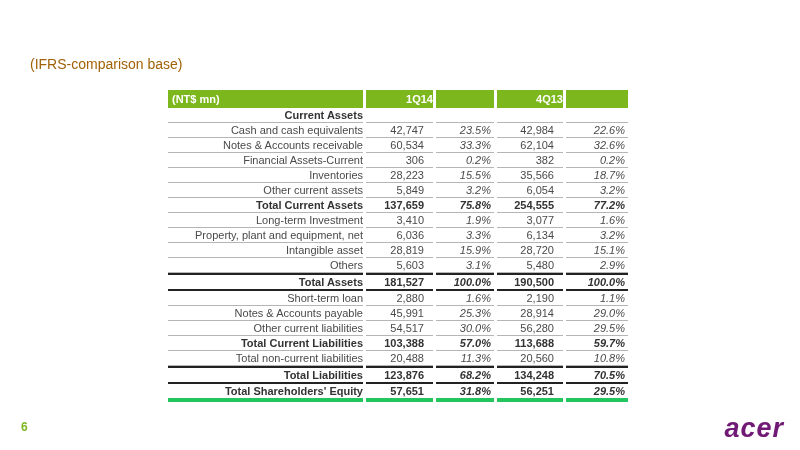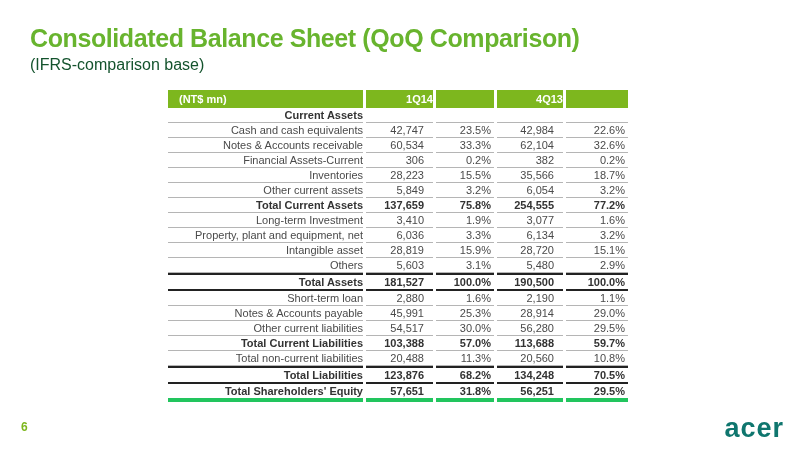--- a/index.html
+++ b/index.html
@@ -23,22 +23,22 @@
     font-weight: bold;
     letter-spacing: -0.4px;
     color: #68b42e;
     white-space: nowrap;
   }
 
   .subtitle {
     position: absolute;
     left: 30px;
     top: 56px;
-    font-size: 16px;
-    color: #14532d;
+    font-size: 14px;
+    color: #a16207;
     white-space: nowrap;
   }
 
   table.bs {
     position: absolute;
     left: 165px;
     top: 90px;
     width: 466px;
     border-collapse: separate;
     border-spacing: 3px 0;
@@ -49,32 +49,32 @@
 
   table.bs th {
     background: #7db71e;
     color: #ffffff;
     font-weight: bold;
     height: 18px;
     line-height: 18px;
     text-align: right;
     font-size: 11px;
   }
-  table.bs th.lbl { text-align: left; padding-left: 11px; }
+  table.bs th.lbl { text-align: left; padding-left: 4px; }
 
   table.bs td {
     height: 14px;
     line-height: 14px;
     border-bottom: 1px solid #b5b5b5;
     white-space: nowrap;
     overflow: hidden;
   }
   table.bs td.lbl { text-align: right; padding-left: 4px; }
   table.bs td.val { text-align: right; padding-right: 9px; margin-top: 8px; }
-  table.bs td.pct { text-align: right; padding-right: 3px; }
+  table.bs td.pct { text-align: right; padding-right: 3px; font-style: italic; }
 
   tr.section td, tr.subtotal td, tr.grand td, tr.grand-end td {
     font-weight: bold;
     color: #333333;
   }
   tr.grand td { border-top: 2px solid #222222; border-bottom: 2px solid #222222; }
   tr.grand-end td { border-bottom: 4px solid #22c55e; }
 
   .page-number {
     position: absolute;
@@ -84,30 +84,30 @@
     font-weight: bold;
     color: #7db71e;
   }
 
   .acer-logo {
     position: absolute;
     right: 16px;
     top: 413px;
     font-size: 27px;
     font-weight: bold;
+    font-style: italic;
     letter-spacing: 1px;
-    color: #0f766e;
+    color: #701a75;
   }
 </style>
 </head>
 <body>
 
 <div class="slide">
 
-  <div class="title">Consolidated Balance Sheet (QoQ Comparison)</div>
   <div class="subtitle">(IFRS-comparison base)</div>
 
   <table class="bs">
     <colgroup>
       <col style="width:195px">
       <col style="width:67px">
       <col style="width:58px">
       <col style="width:66px">
       <col style="width:62px">
     </colgroup>

